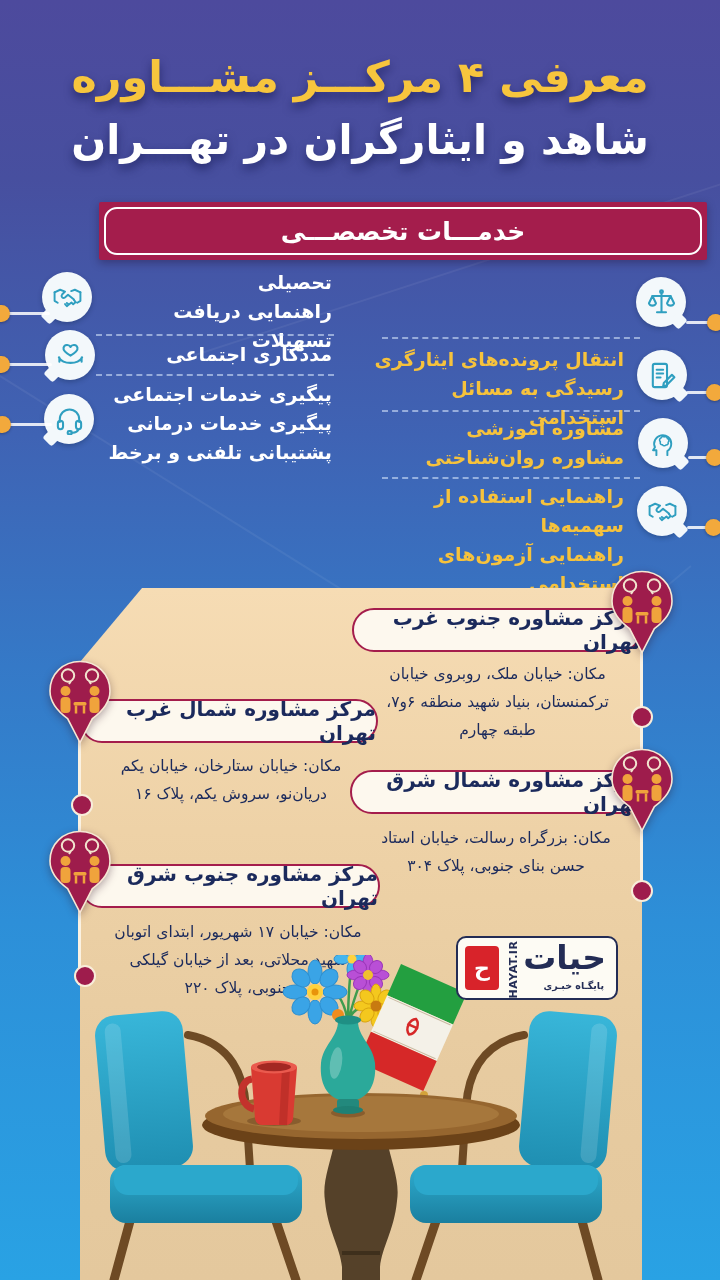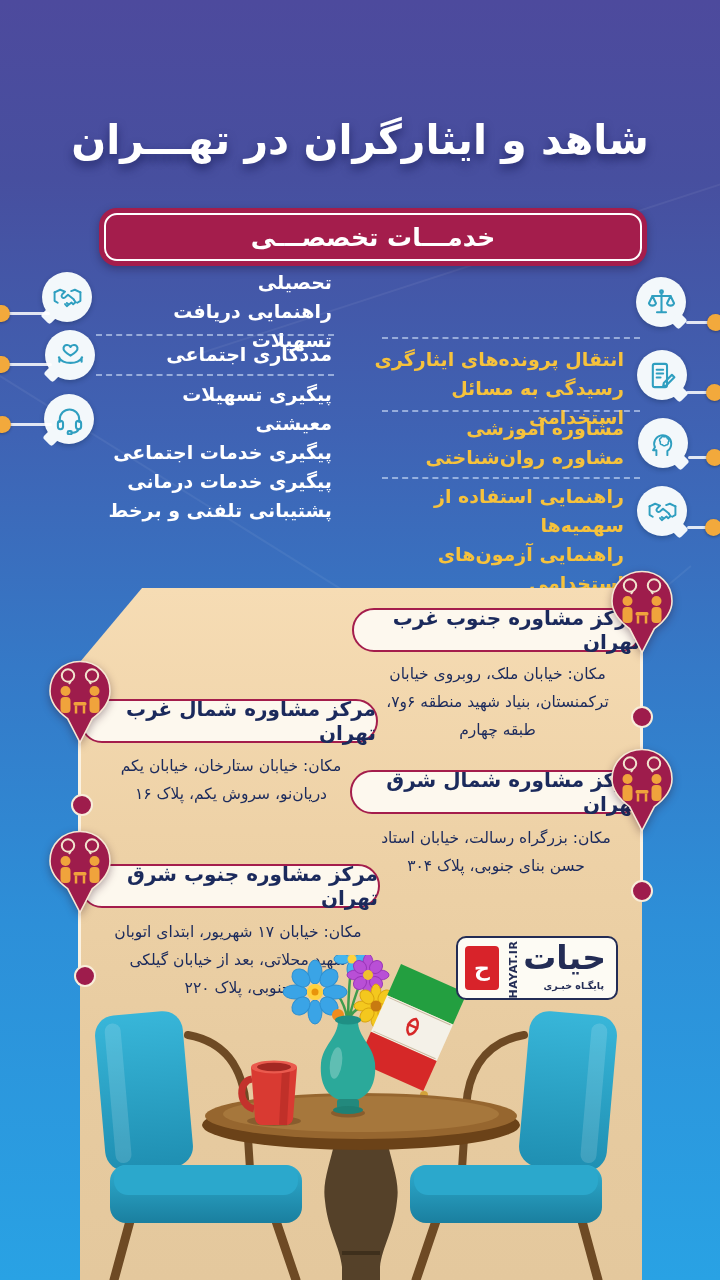--- a/index.html
+++ b/index.html
@@ -11,22 +11,22 @@
   .streak{position:absolute;background:rgba(255,255,255,.06);pointer-events:none;}
   .s1{width:560px;height:2px;left:180px;top:268px;transform:rotate(-18deg);}
   .s2{width:520px;height:2px;left:-60px;top:500px;transform:rotate(32deg);}
   .s3{width:420px;height:2px;left:320px;top:700px;transform:rotate(-40deg);}
 
   
   .title{position:absolute;left:0;width:720px;text-align:center;font-weight:bold;
          text-shadow:0 5px 10px rgba(12,16,70,.55);letter-spacing:-1px;}
   .title1{top:52px;font-size:43px;color:#f7c53d;}
   .title2{top:116px;font-size:41px;color:#ffffff;}
-  .badge{position:absolute;left:99px;top:208px;width:548px;height:58px;background:#a41d4c;
-         border-radius:18px;box-shadow:0 3px 8px rgba(30,10,40,.35);}
+  .badge{position:absolute;left:99px;top:202px;width:608px;height:58px;background:#a41d4c;
+         border-radius:2px;box-shadow:0 3px 8px rgba(30,10,40,.35);}
   .badge::before{content:"";position:absolute;inset:5px;border:2px solid #ffffff;border-radius:13px;}
   .badge span{position:absolute;inset:0;display:flex;align-items:center;justify-content:center;
          color:#fff;font-size:25px;font-weight:bold;}
 
   
   .svc-text{position:absolute;text-align:right;font-weight:bold;font-size:19px;line-height:29px;}
   .svc-text span{display:block;}
   .gold{color:#f6c23c;} .white{color:#ffffff;}
   .bubble{position:absolute;width:50px;height:50px;background:#f3f8fb;border-radius:50%;
           box-shadow:0 2px 5px rgba(10,30,60,.3);display:flex;align-items:center;justify-content:center;color:#2f9fc0;}
@@ -64,20 +64,21 @@
   .photo{position:absolute;left:80px;top:955px;}
 </style>
 </head>
 <body>
 
 <div class="stage">
   <div class="streak s1"></div>
   <div class="streak s2"></div>
   <div class="streak s3"></div>
 
+  <div class="title title1">معرفی ۴ مرکـــز مشـــاوره</div>
   <div class="title title2">شاهد و ایثارگران در تهـــران</div>
   <div class="badge">
     <span>خدمـــات تخصصـــی</span>
   </div>
 
   <div class="bubble tail-r" style="left:636px;top:277px;">
     <svg viewBox="0 0 24 24" fill="none" stroke="currentColor" stroke-width="1.6" stroke-linecap="round" stroke-linejoin="round">
       <path d="M12 4v15M8.5 19.5h7M5 7h14"></path>
         <circle cx="12" cy="3.6" r="1.1"></circle>
       <path d="M5 7l-2.7 5.6a2.9 2.9 0 0 0 5.4 0L5 7zM19 7l-2.7 5.6a2.9 2.9 0 0 0 5.4 0L19 7z"></path>
@@ -156,21 +157,20 @@
   <div class="bubble tail-l" style="left:44px;top:394px;">
     <svg viewBox="0 0 24 24" fill="none" stroke="currentColor" stroke-width="1.6" stroke-linecap="round" stroke-linejoin="round">
       <path d="M4.5 14v-2.3a7.5 7.5 0 0 1 15 0V14"></path>
       <rect x="3" y="13" width="4" height="6.5" rx="2"></rect>
         <rect x="17" y="13" width="4" height="6.5" rx="2"></rect>
       <path d="M19 19.8a5 5 0 0 1-4.4 2.5h-1.1"></path>
         <rect x="10.6" y="21" width="3.2" height="2.4" rx="1"></rect>
     </svg>
   </div>
   <div class="svc-text white" style="left:100px;top:380px;width:232px;">
-    <span>پیگیری تسهیلات معیشتی</span>
     <span>پیگیری خدمات اجتماعی</span>
     <span>پیگیری خدمات درمانی</span>
     <span>پشتیبانی تلفنی و برخط</span>
   </div>
 
   <div class="edge-line" style="left:4px;top:312px;width:46px;"></div>
   <div class="edge-line" style="left:4px;top:363px;width:48px;"></div>
   <div class="edge-line" style="left:4px;top:423px;width:48px;"></div>
   <div class="edge-dot" style="left:-7px;top:305px;"></div>
   <div class="edge-dot" style="left:-7px;top:356px;"></div>

